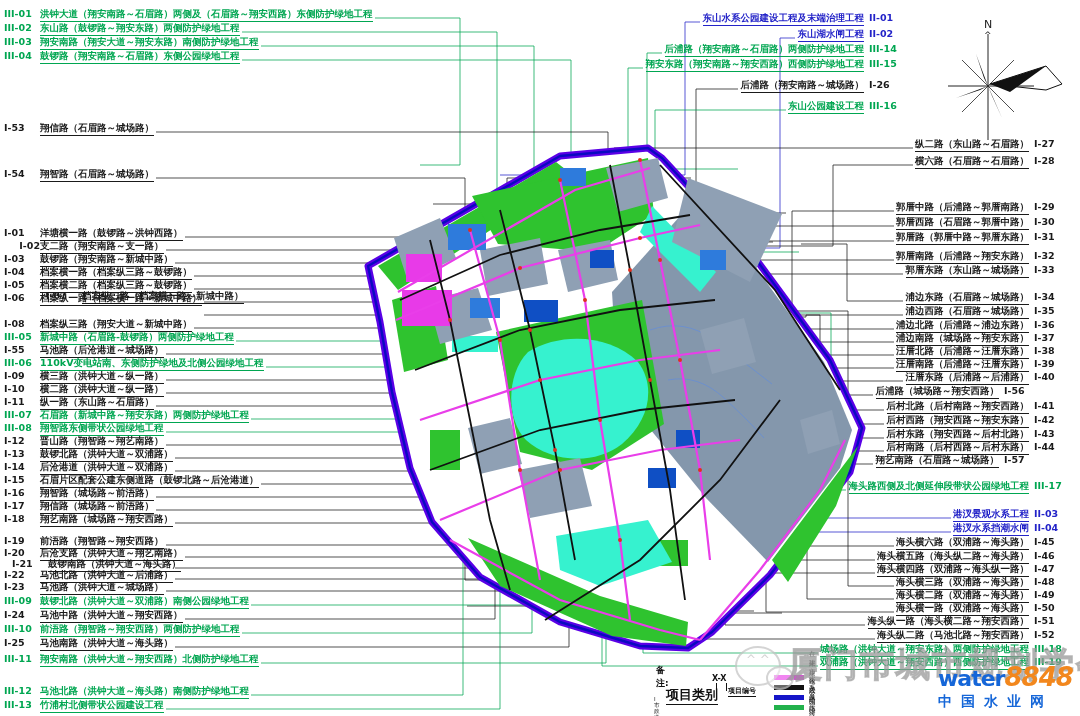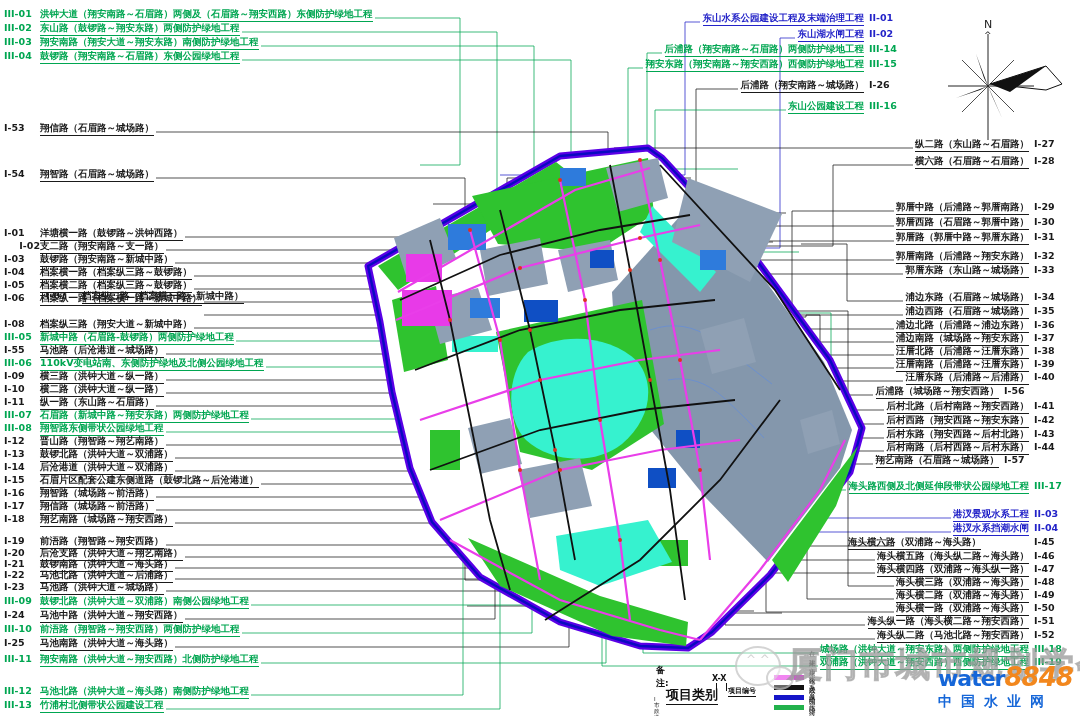--- a/index.html
+++ b/index.html
@@ -361,21 +361,21 @@
         <span class="txt">翔艺南路（城场路～翔安西路）</span>
       </div>
       <div class="lblrow row-left" style="top: 535px; color: rgb(26, 26, 26); left: 4px;">
         <span class="code">I-19</span>
         <span class="txt">前浯路（翔智路～翔安西路）</span>
       </div>
       <div class="lblrow row-left" style="top: 547px; color: rgb(26, 26, 26); left: 4px;">
         <span class="code">I-20</span>
         <span class="txt">后沧支路（洪钟大道～翔艺南路）</span>
       </div>
-      <div class="lblrow row-left" style="top: 558px; color: rgb(26, 26, 26); left: 4px; justify-content: space-between;">
+      <div class="lblrow row-left" style="top: 558px; color: rgb(26, 26, 26); left: 12px; justify-content: space-between;">
         <span class="code">I-21</span>
         <span class="txt">鼓锣南路（洪钟大道～海头路）</span>
       </div>
       <div class="lblrow row-left" style="top: 569px; color: rgb(26, 26, 26); left: 4px;">
         <span class="code">I-22</span>
         <span class="txt">马池北路（洪钟大道～后浦路）</span>
       </div>
       <div class="lblrow row-left" style="top: 581px; color: rgb(26, 26, 26); left: 4px;">
         <span class="code">I-23</span>
         <span class="txt">马池路（洪钟大道～城场路）</span>
@@ -519,21 +519,21 @@
         <span class="code">III-17</span>
       </div>
       <div class="lblrow row-right" style="top: 508px; color: rgb(35, 35, 200); right: 10px;">
         <span class="txt">港汊景观水系工程</span>
         <span class="code">II-03</span>
       </div>
       <div class="lblrow row-right" style="top: 522px; color: rgb(35, 35, 200); right: 10px;">
         <span class="txt">港汊水系挡潮水闸</span>
         <span class="code">II-04</span>
       </div>
-      <div class="lblrow row-right" style="top: 536px; color: rgb(26, 26, 26); right: 10px; gap: 48px;">
+      <div class="lblrow row-right" style="top: 536px; color: rgb(26, 26, 26); right: 10px;">
         <span class="txt">海头横六路（双浦路～海头路）</span>
         <span class="code">I-45</span>
       </div>
       <div class="lblrow row-right" style="top: 550px; color: rgb(26, 26, 26); right: 10px;">
         <span class="txt">海头横五路（海头纵二路～海头路）</span>
         <span class="code">I-46</span>
       </div>
       <div class="lblrow row-right" style="top: 563px; color: rgb(26, 26, 26); right: 10px;">
         <span class="txt">海头横四路（双浦路～海头纵一路）</span>
         <span class="code">I-47</span>

